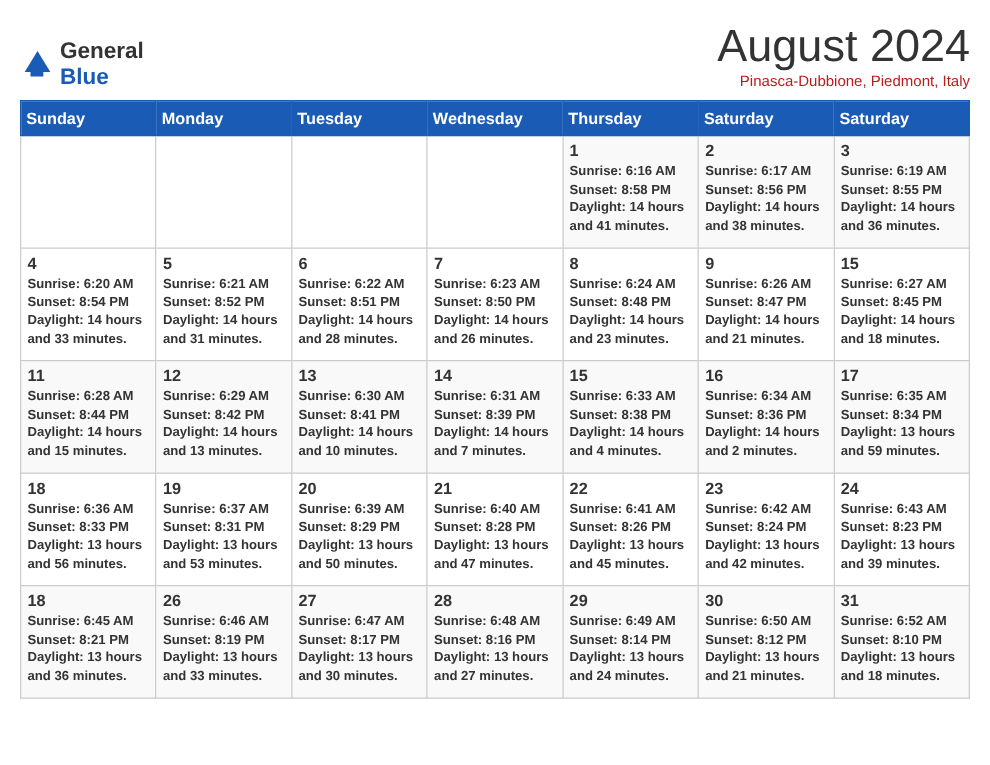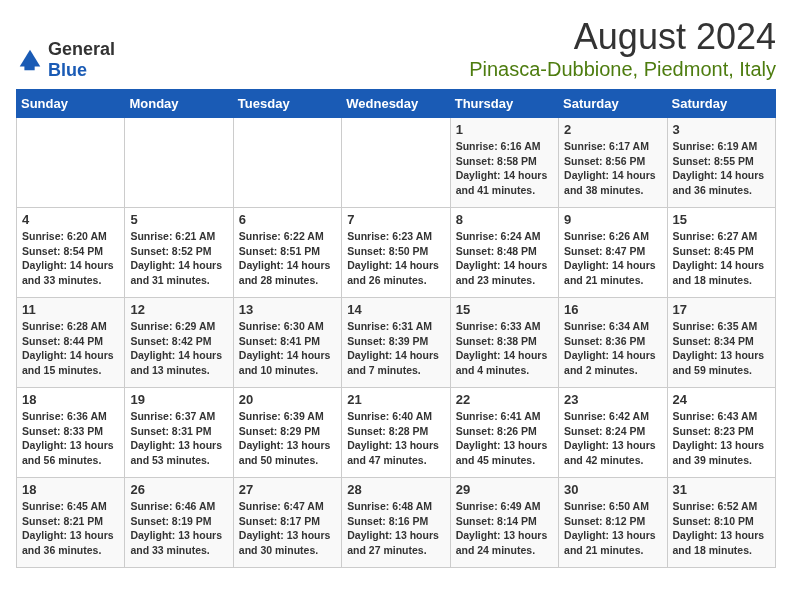--- a/index.html
+++ b/index.html
@@ -37,22 +37,22 @@
     }
     .title-area {
       text-align: right;
     }
     .calendar-title {
       font-size: 36px;
       font-weight: normal;
       color: #333;
     }
     .calendar-subtitle {
-      font-size: 20px;
-      color: #4d7c0f;
+      font-size: 12px;
+      color: #b91c1c;
     }
     table {
       width: 100%;
       border-collapse: collapse;
       table-layout: fixed;
     }
     thead tr th {
       background-color: #1a5bb5;
       color: #fff;
       font-size: 13px;

